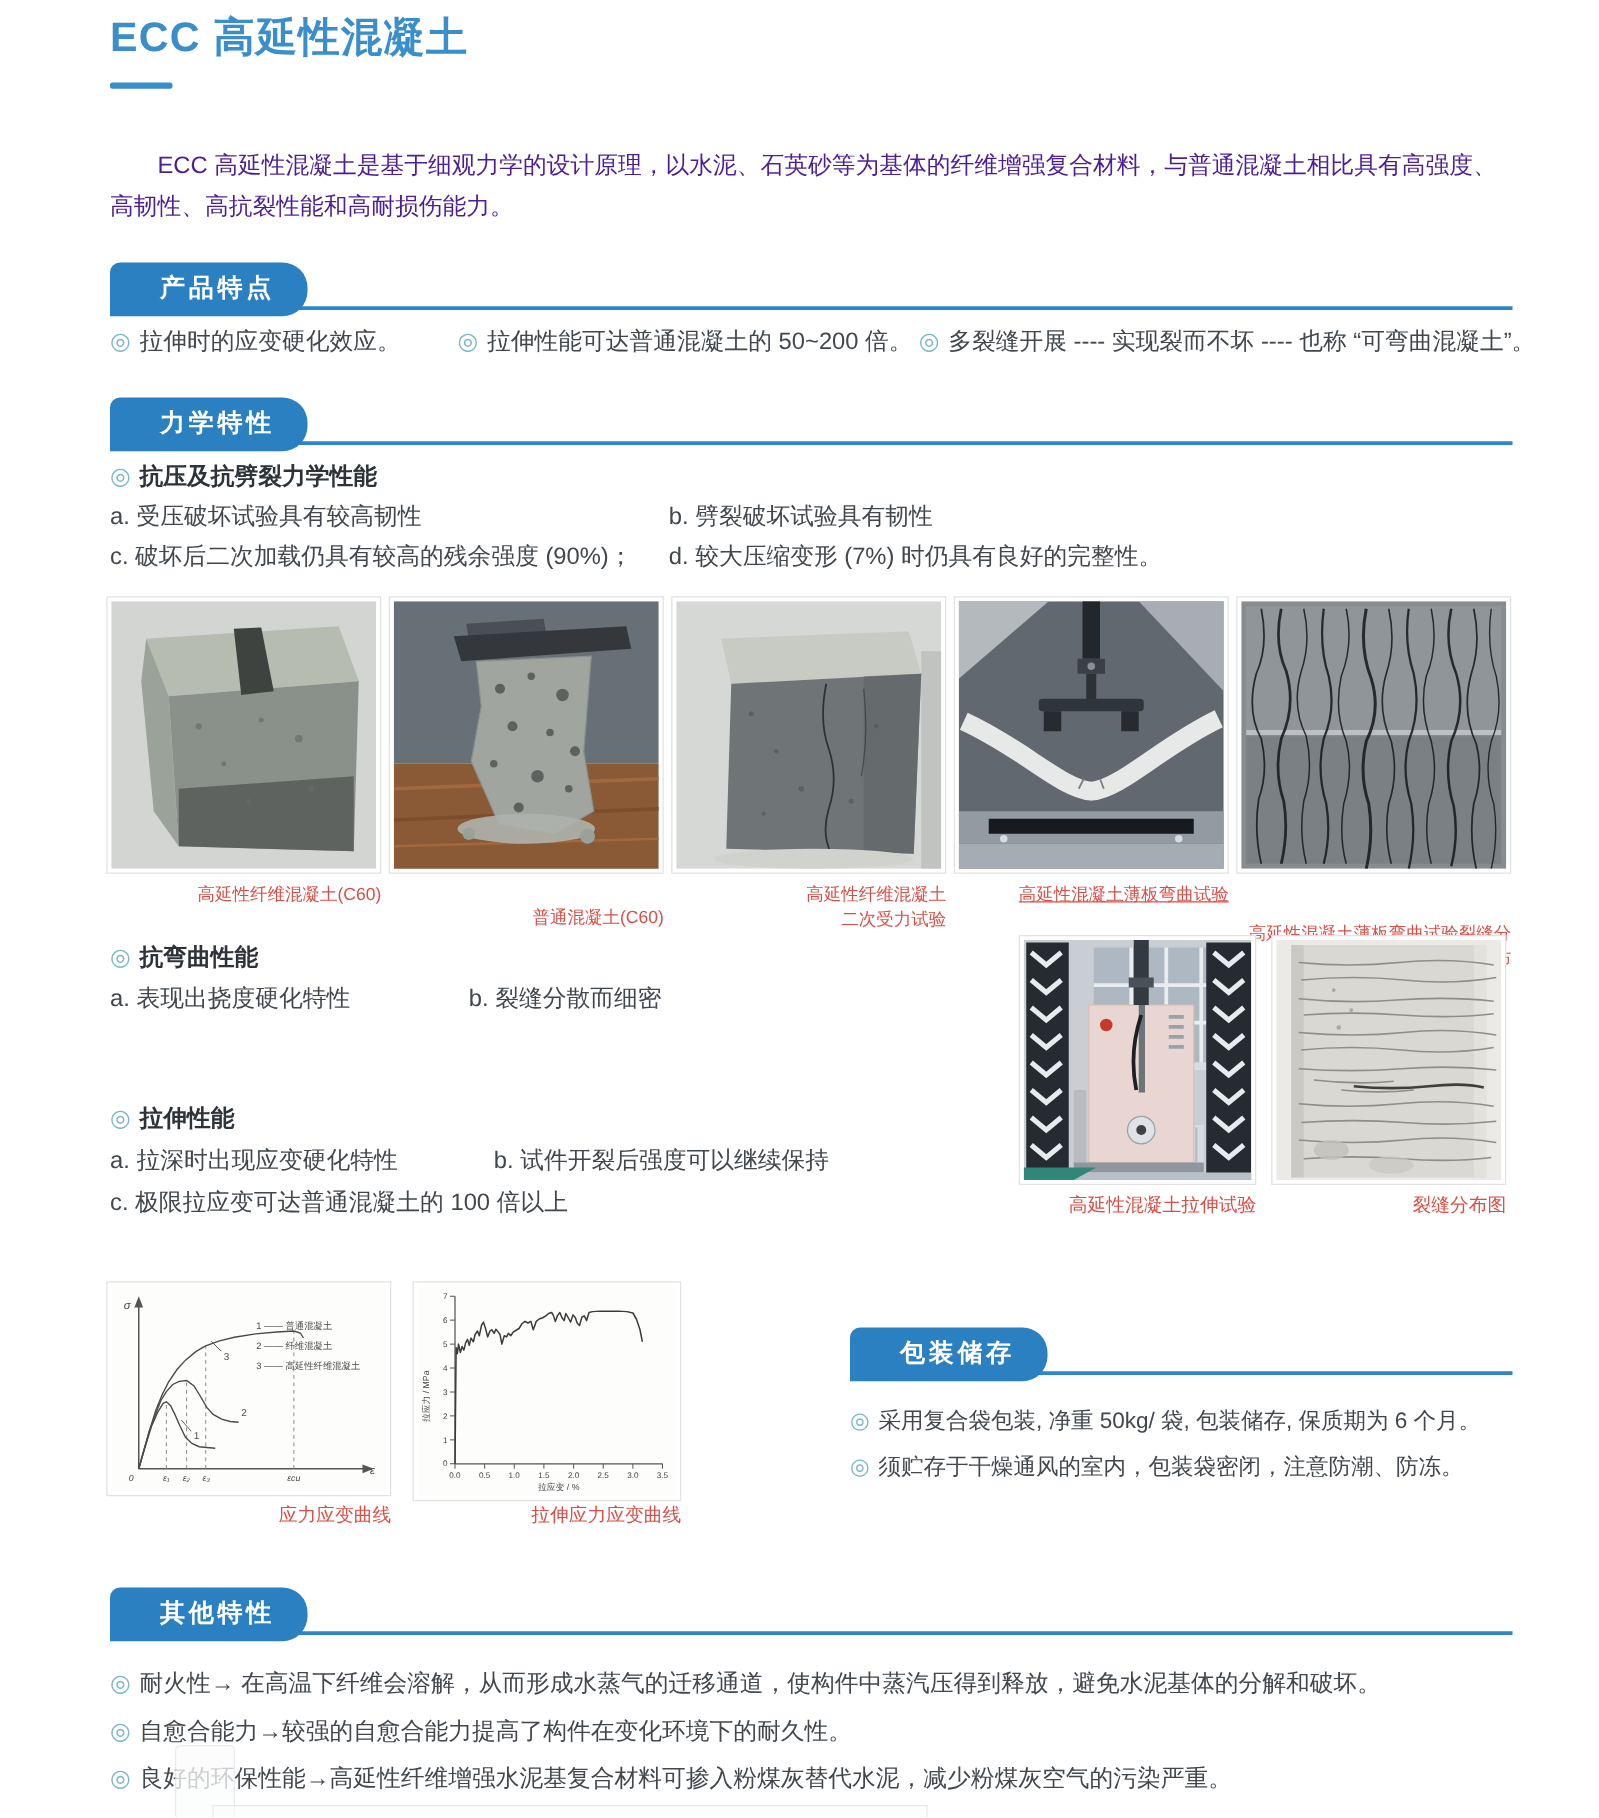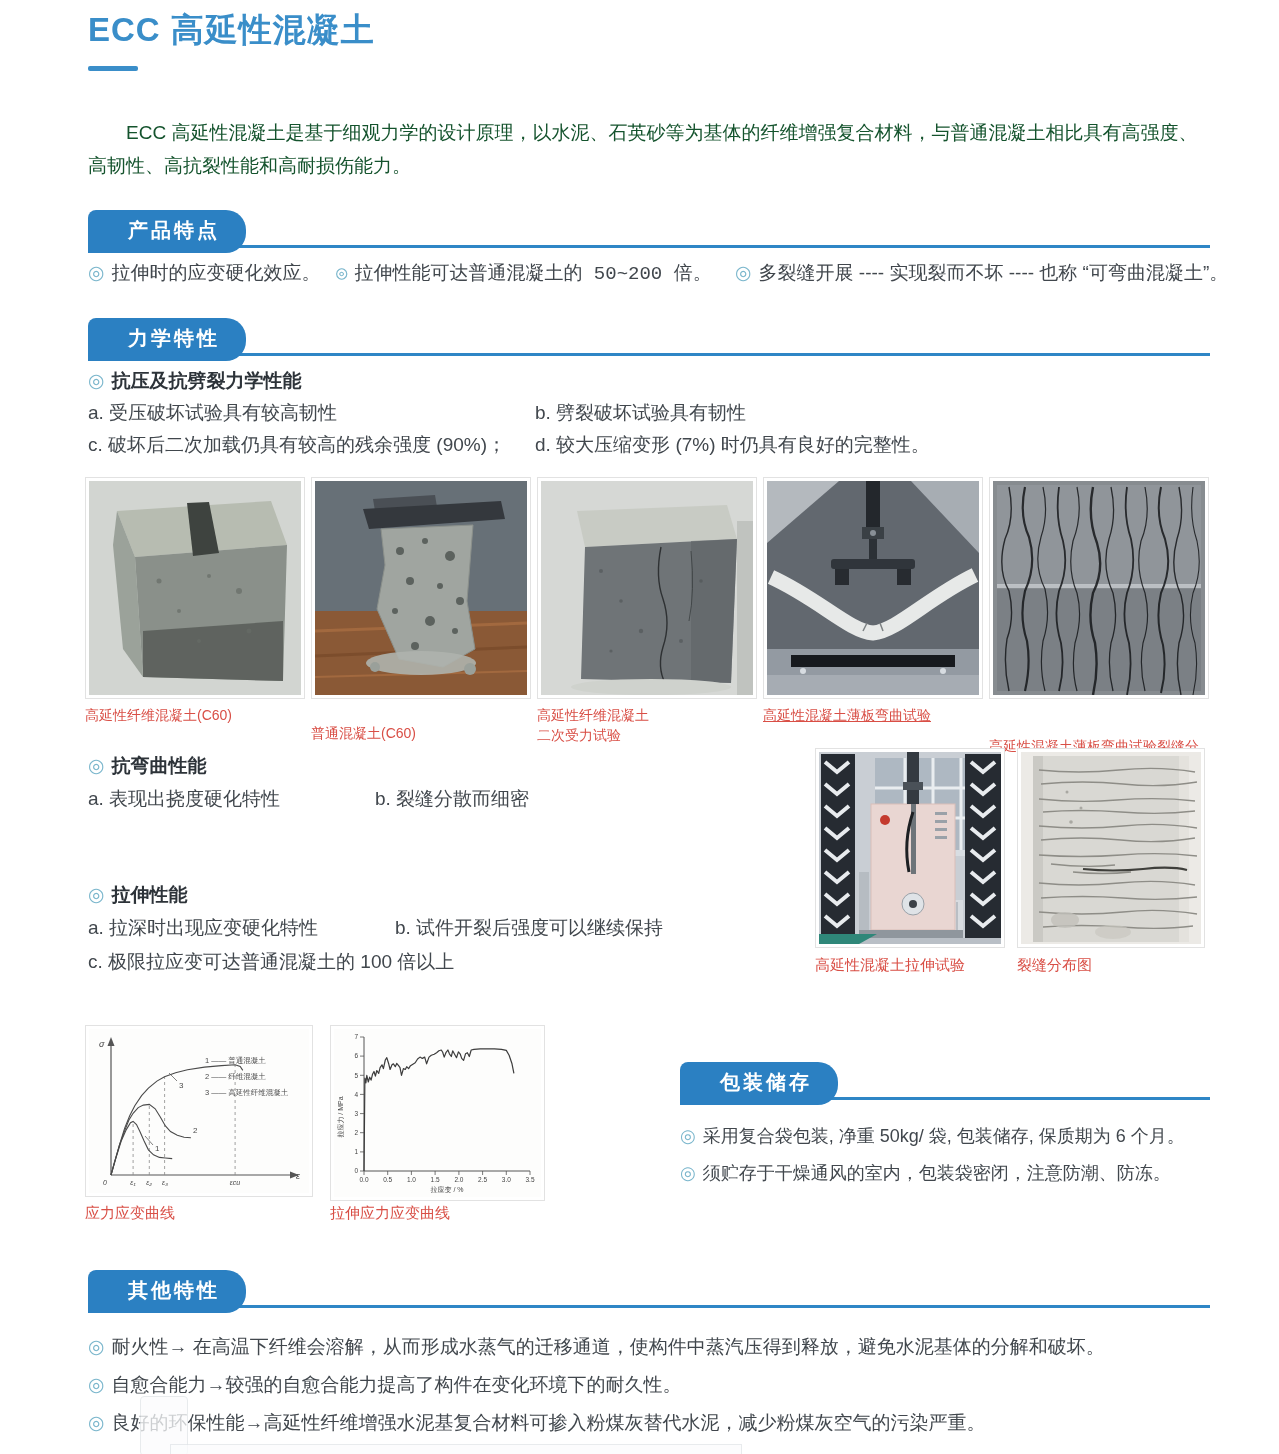--- a/index.html
+++ b/index.html
@@ -1,48 +1,48 @@
 <!DOCTYPE html>
 <html><head>
 <meta charset="utf-8">
 <style>
   html,body{margin:0;padding:0;background:#ffffff;}
   body{font-family:"Liberation Sans","DejaVu Sans",sans-serif;}
   .page{position:relative;width:1279px;height:1454px;background:#fff;overflow:hidden;}
   .abs{position:absolute;}
   .title{font-size:33px;font-weight:bold;color:#3a8ec9;letter-spacing:1px;white-space:nowrap;}
   .title-line{width:50px;height:5px;background:#3a8ec9;border-radius:2px;}
-  .intro{width:1122px;font-size:19px;line-height:33px;color:#14532d;text-indent:2em;}
+  .intro{width:1122px;font-size:19px;line-height:33px;color:#4c1d95;text-indent:2em;}
   .badge{position:absolute;z-index:2;background:#2b80c2;color:#fff;font-size:20px;font-weight:bold;
          padding:7px 26px 9px 40px;border-radius:8px 20px 20px 0;letter-spacing:3px;white-space:nowrap;}
   .rule{position:absolute;height:3px;background:#2e86c6;}
   .line{position:absolute;font-size:19px;color:#41474d;white-space:nowrap;}
   .small{font-size:18px;}
   .mark{color:#7ab6cc;margin-right:7px;}
   .sub{font-weight:bold;color:#2d3339;}
   .pic{position:absolute;background:#fff;border:1px solid #e2e2e2;padding:3px;box-sizing:border-box;}
   .pic svg{display:block;width:100%;height:100%;}
-  .cap{position:absolute;color:#d94f46;font-size:14px;text-align:left;line-height:20px;}
+  .cap{position:absolute;color:#d94f46;font-size:14px;text-align:right;line-height:20px;}
   .wm{position:absolute;border:1px solid #e1e5e8;opacity:.75;background:#fbfcfd;}
 </style>
 </head>
 <body>
 
 <div class="page">
 
   <div class="abs title" style="left:88px;top:8px;">ECC 高延性混凝土</div>
   <div class="abs title-line" style="left:88px;top:66px;"></div>
 
   <div class="abs intro" style="left:88px;top:116px;">ECC 高延性混凝土是基于细观力学的设计原理，以水泥、石英砂等为基体的纤维增强复合材料，与普通混凝土相比具有高强度、高韧性、高抗裂性能和高耐损伤能力。</div>
 
   <div class="badge" style="left:88px;top:210px;">产品特点</div>
   <div class="rule" style="left:88px;top:245px;width:1122px;"></div>
 
   <div class="line" style="left:88px;top:260px;"><span class="mark">◎</span><span>拉伸时的应变硬化效应。</span></div>
-  <div class="line" style="left:336px;top:260px;font-family:Liberation Mono, monospace;"><span class="mark">◎</span><span>拉伸性能可达普通混凝土的 50~200 倍。</span></div>
+  <div class="line" style="left:366px;top:260px;"><span class="mark">◎</span><span>拉伸性能可达普通混凝土的 50~200 倍。</span></div>
   <div class="line" style="left:735px;top:260px;"><span class="mark">◎</span><span>多裂缝开展 ---- 实现裂而不坏 ---- 也称 “可弯曲混凝土”。</span></div>
 
   <div class="badge" style="left:88px;top:318px;">力学特性</div>
   <div class="rule" style="left:88px;top:353px;width:1122px;"></div>
 
   <div class="line" style="left:88px;top:368px;"><span class="mark">◎</span><span class="sub">抗压及抗劈裂力学性能</span></div>
   <div class="line" style="left:88px;top:400px;">a. 受压破坏试验具有较高韧性</div>
   <div class="line" style="left:535px;top:400px;">b. 劈裂破坏试验具有韧性</div>
   <div class="line" style="left:88px;top:432px;">c. 破坏后二次加载仍具有较高的残余强度 (90%)；</div>
   <div class="line" style="left:535px;top:432px;">d. 较大压缩变形 (7%) 时仍具有良好的完整性。</div>

